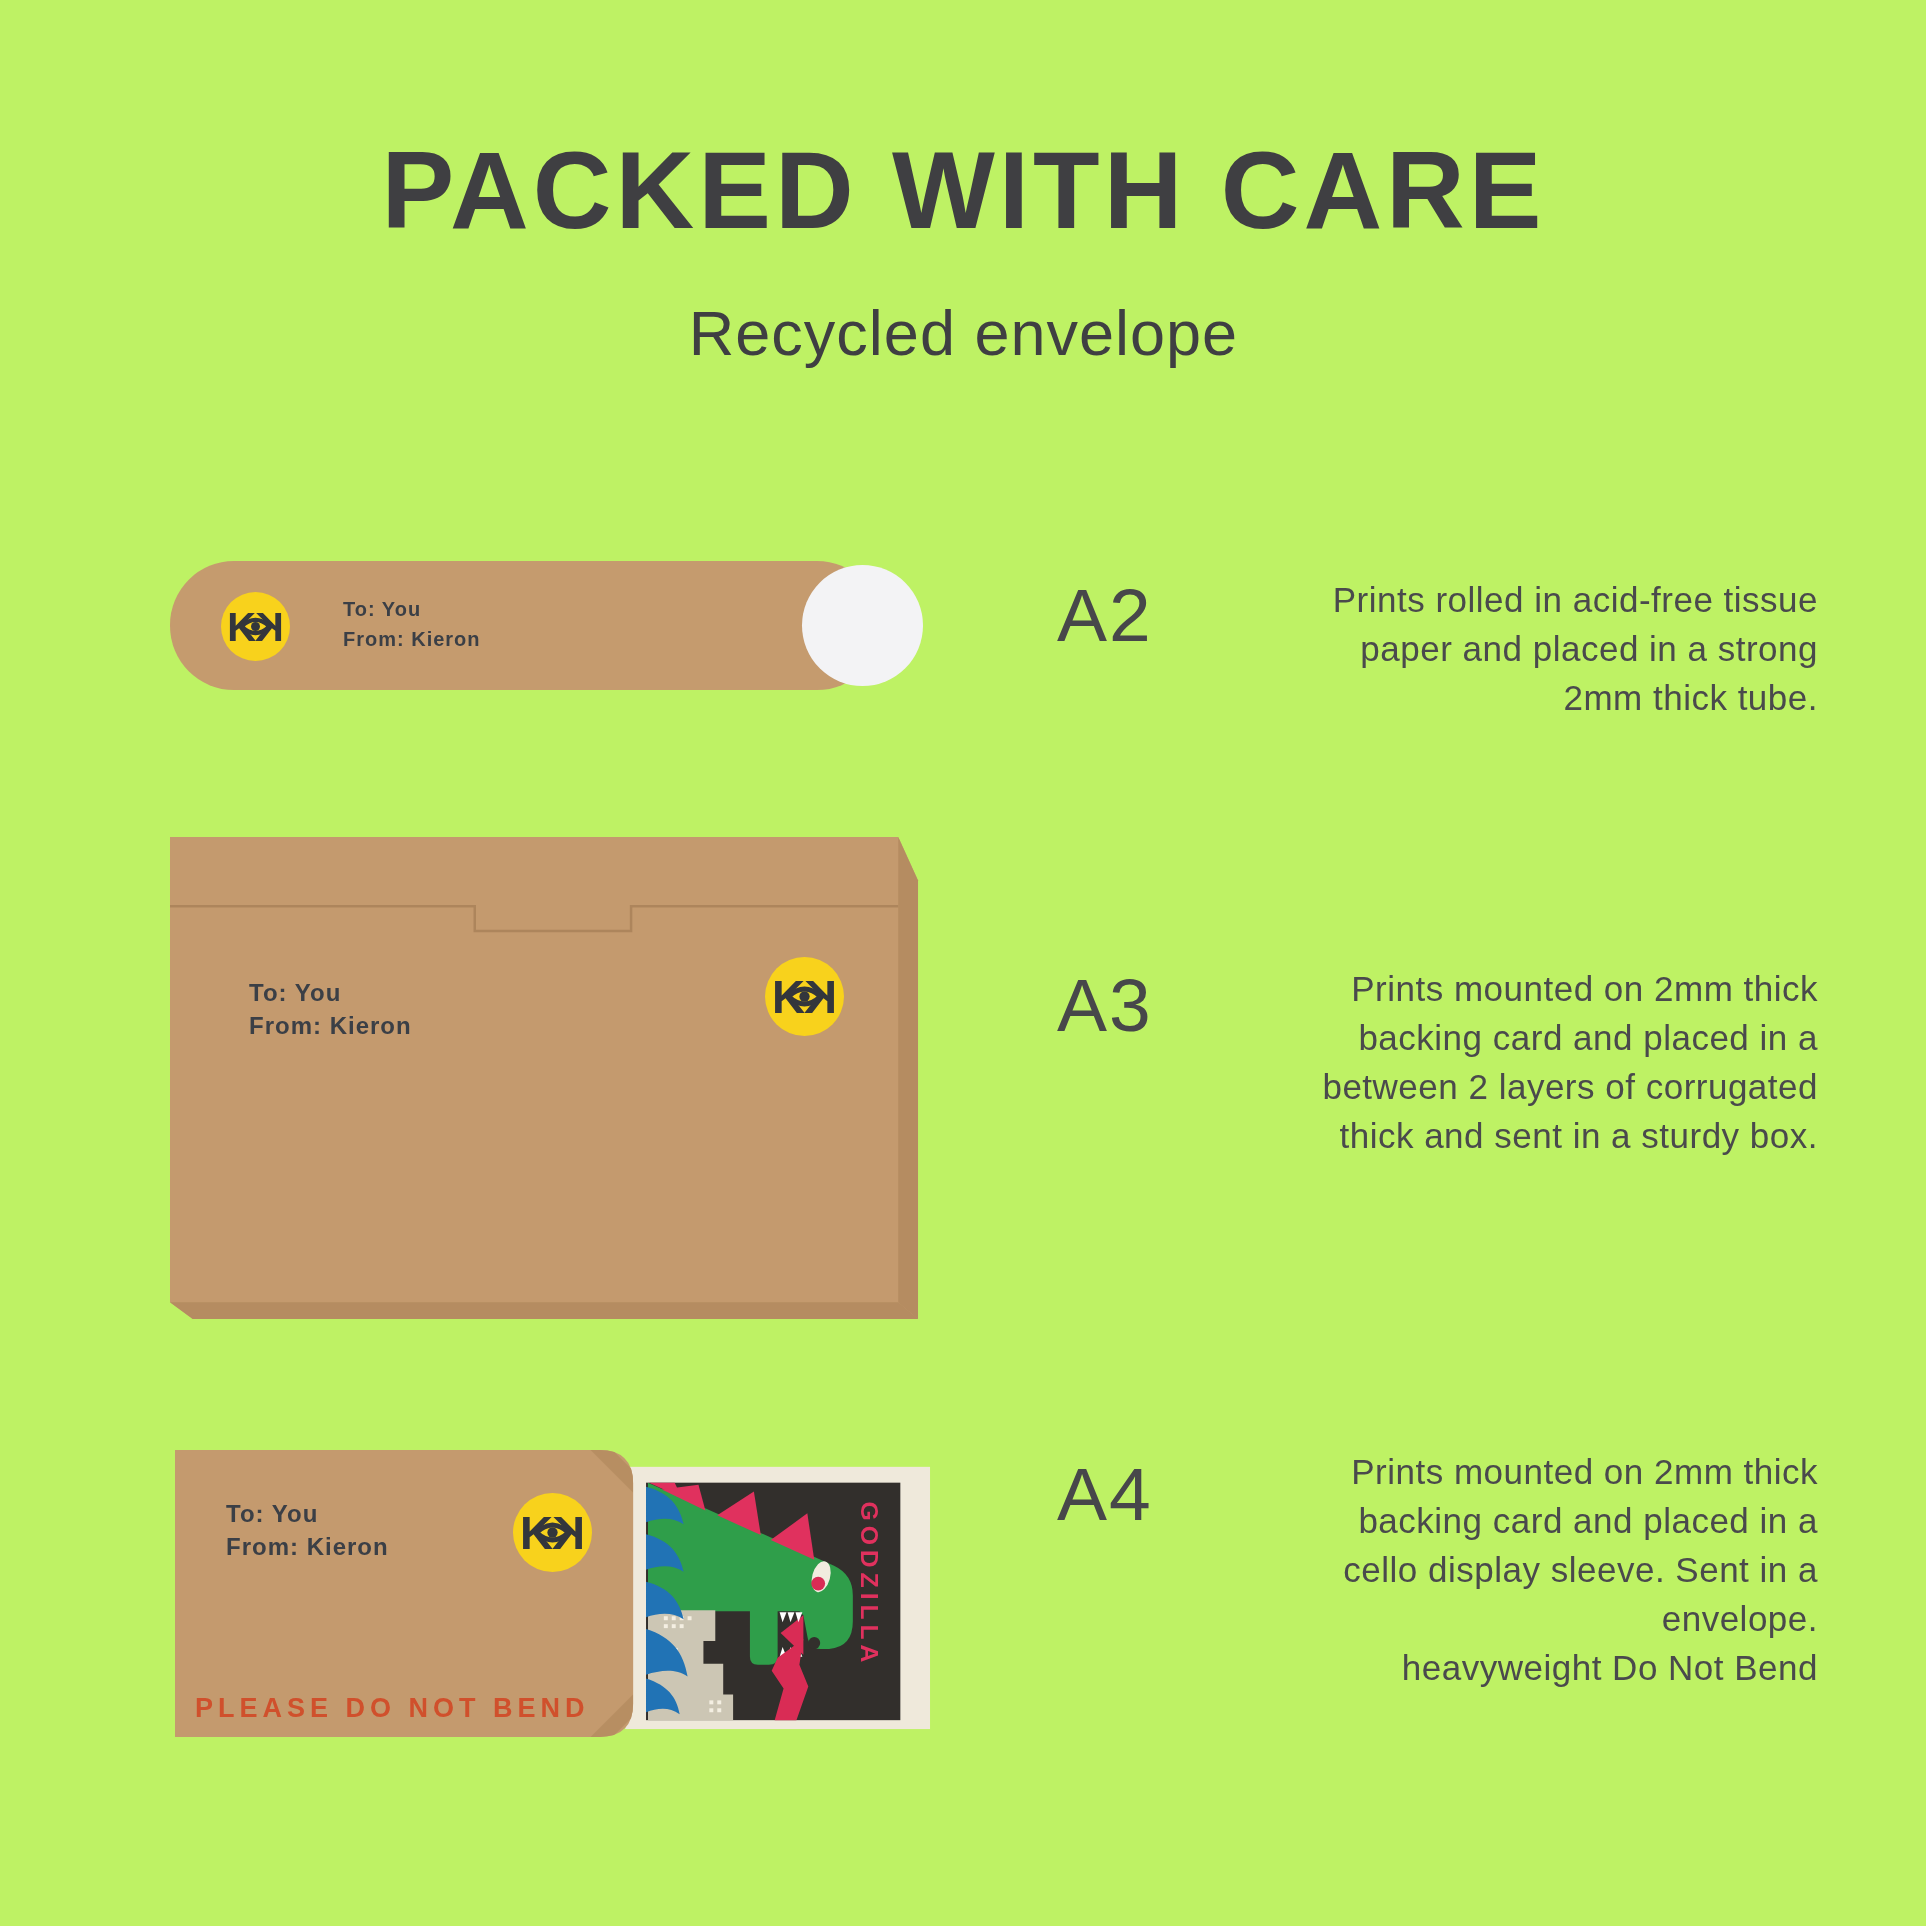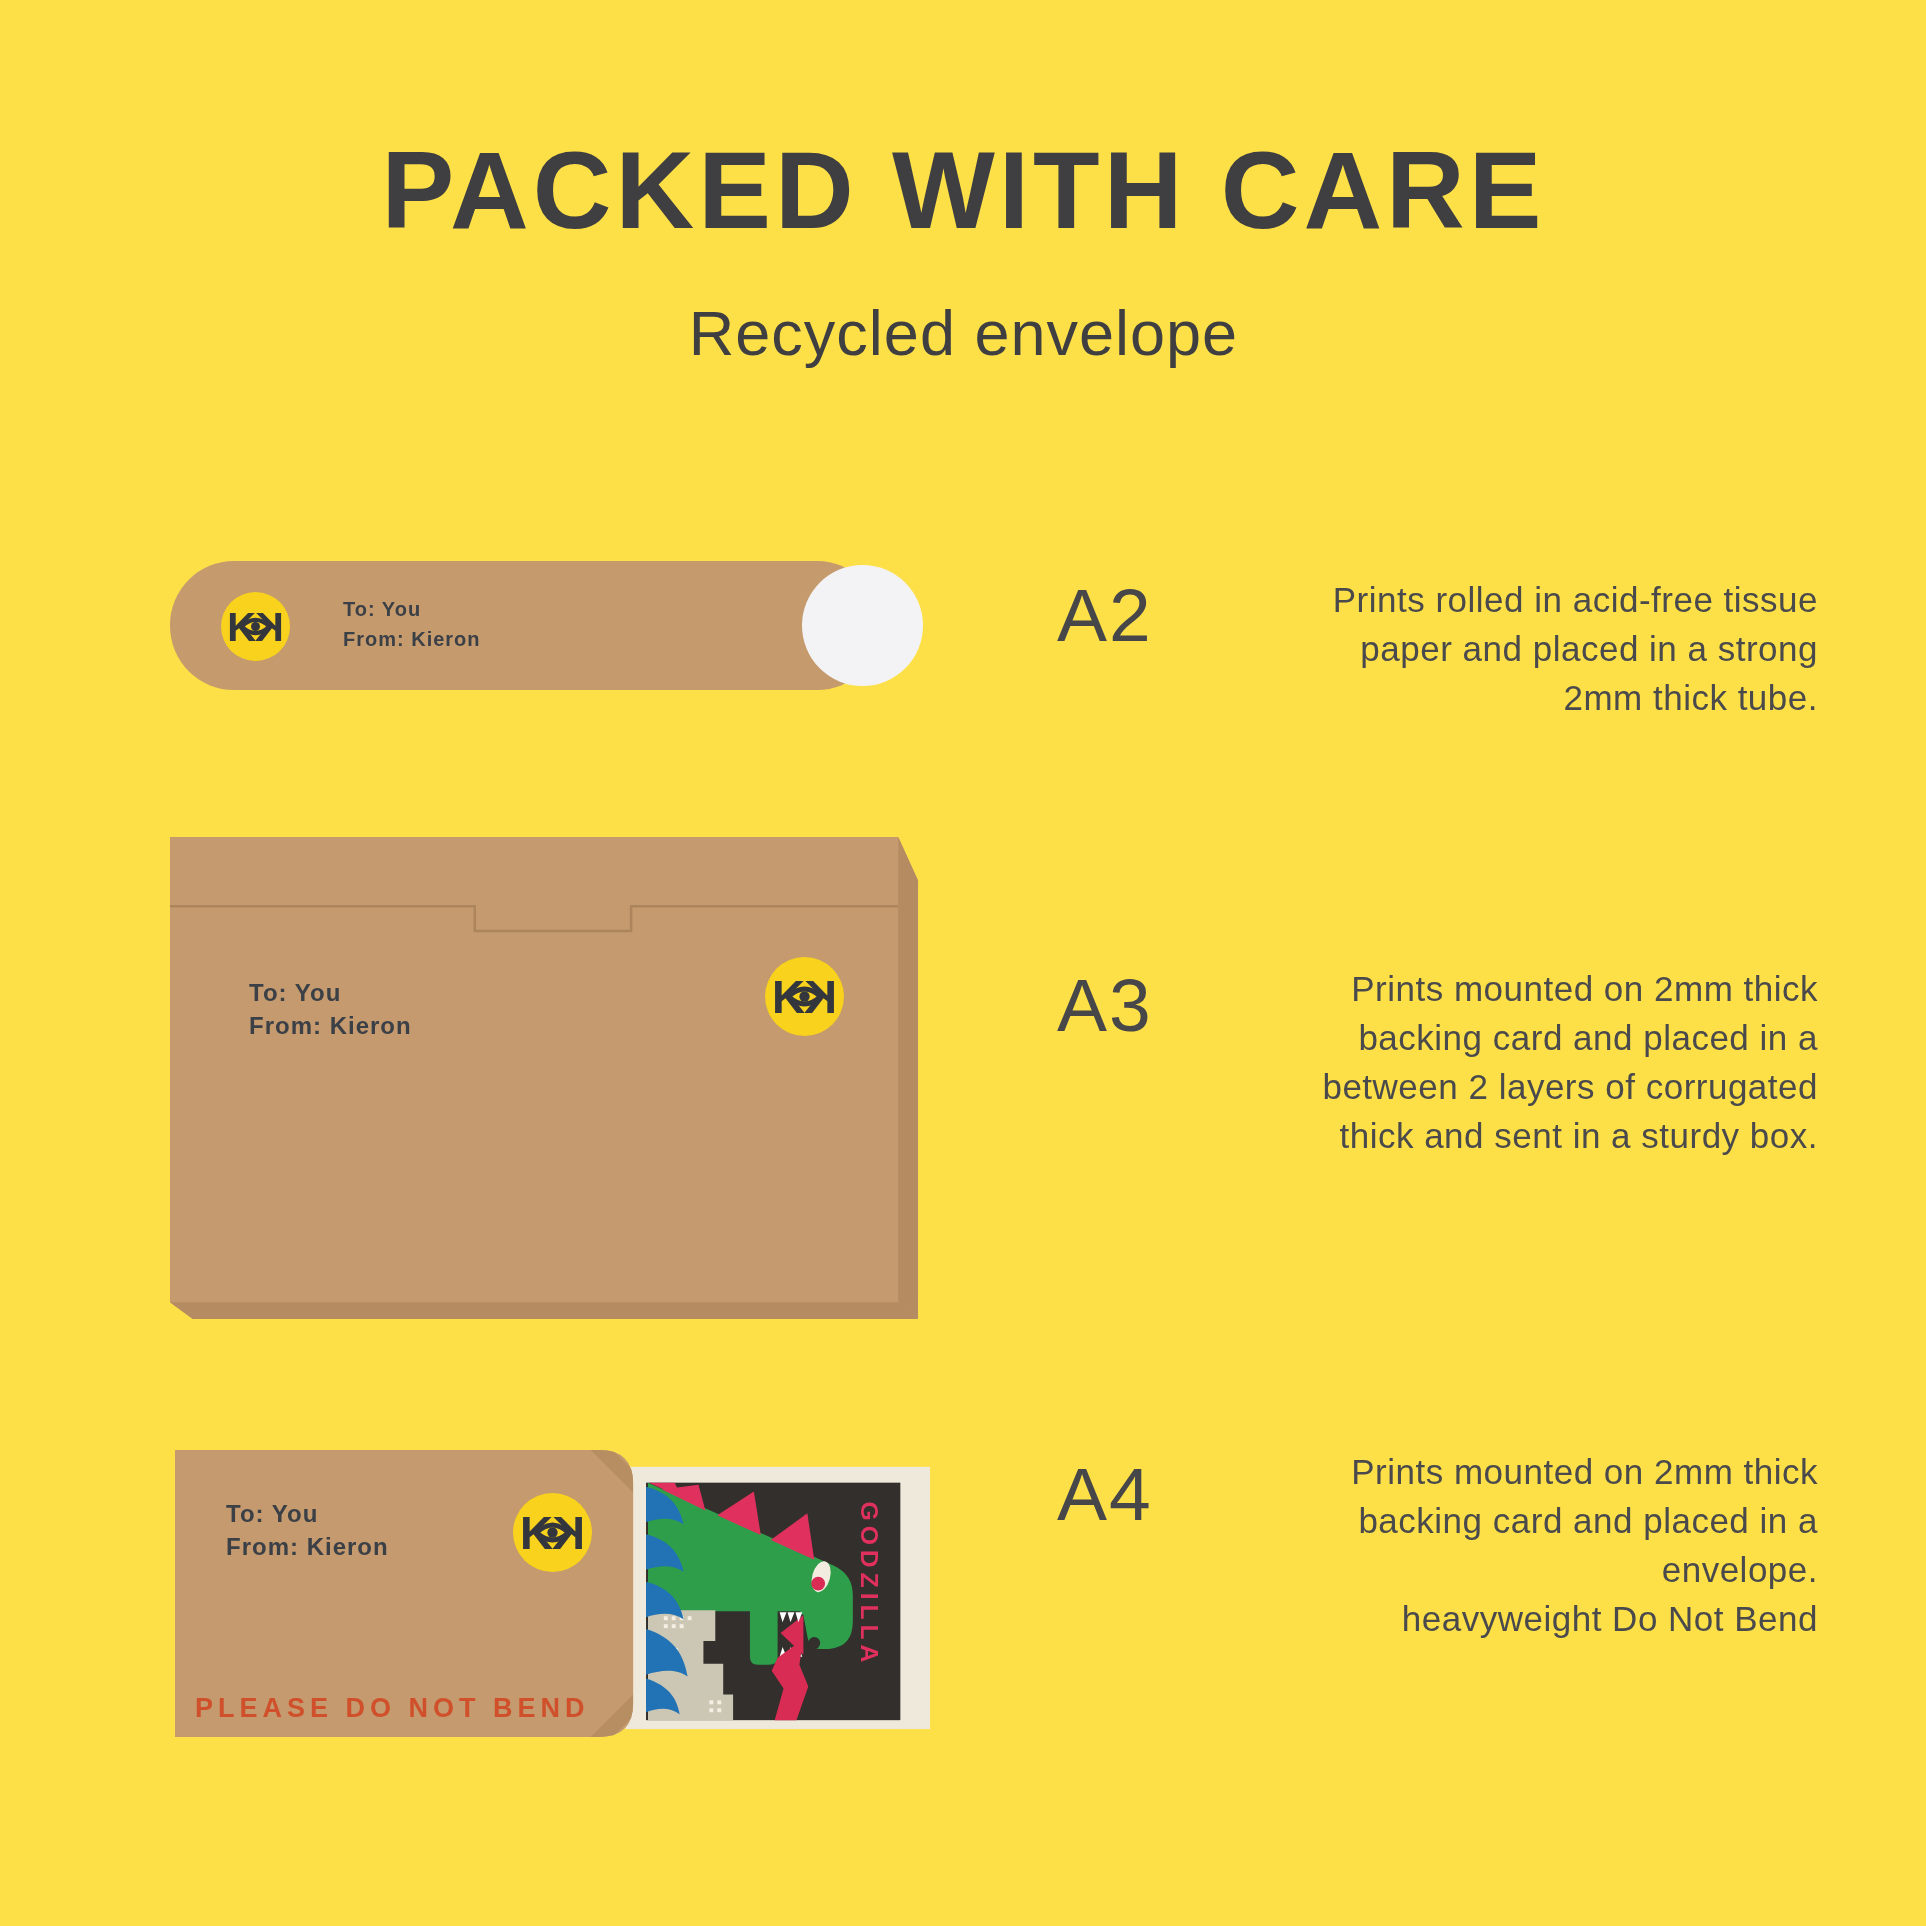--- a/index.html
+++ b/index.html
@@ -1,16 +1,16 @@
 <!DOCTYPE html>
 <html><head>
 <meta charset="utf-8">
 <style>
   html,body{margin:0;padding:0;background:#ffffff;}
-  #canvas{position:relative;width:1927px;height:1927px;background:#fde047;overflow:hidden;
+  #canvas{position:relative;width:1927px;height:1927px;background:#bef264;overflow:hidden;
           font-family:"Liberation Sans",sans-serif;}
   .abs{position:absolute;}
 
   
   .title{left:0;top:127px;width:1927px;text-align:center;font-size:109px;font-weight:bold;
          letter-spacing:4px;color:#3f3f42;}
   .subtitle{left:0;top:297px;width:1927px;text-align:center;font-size:63px;font-weight:normal;
             letter-spacing:1px;color:#3f3f42;}
 
   
@@ -178,18 +178,19 @@
   <div class="abs addr addr-env">
     <div>To: You</div>
     <div>From: Kieron</div>
   </div>
   <div class="abs stamp">PLEASE DO NOT BEND</div>
 
   <div class="abs size-label" style="top:1451px">A4</div>
   <div class="abs desc" style="top:1447px">
     <div>Prints mounted on 2mm thick</div>
     <div>backing card and placed in a</div>
+    <div>cello display sleeve. Sent in a</div>
     <div>envelope.</div>
     <div>heavyweight Do Not Bend</div>
   </div>
 
 </div>
 
 
 </body></html>

